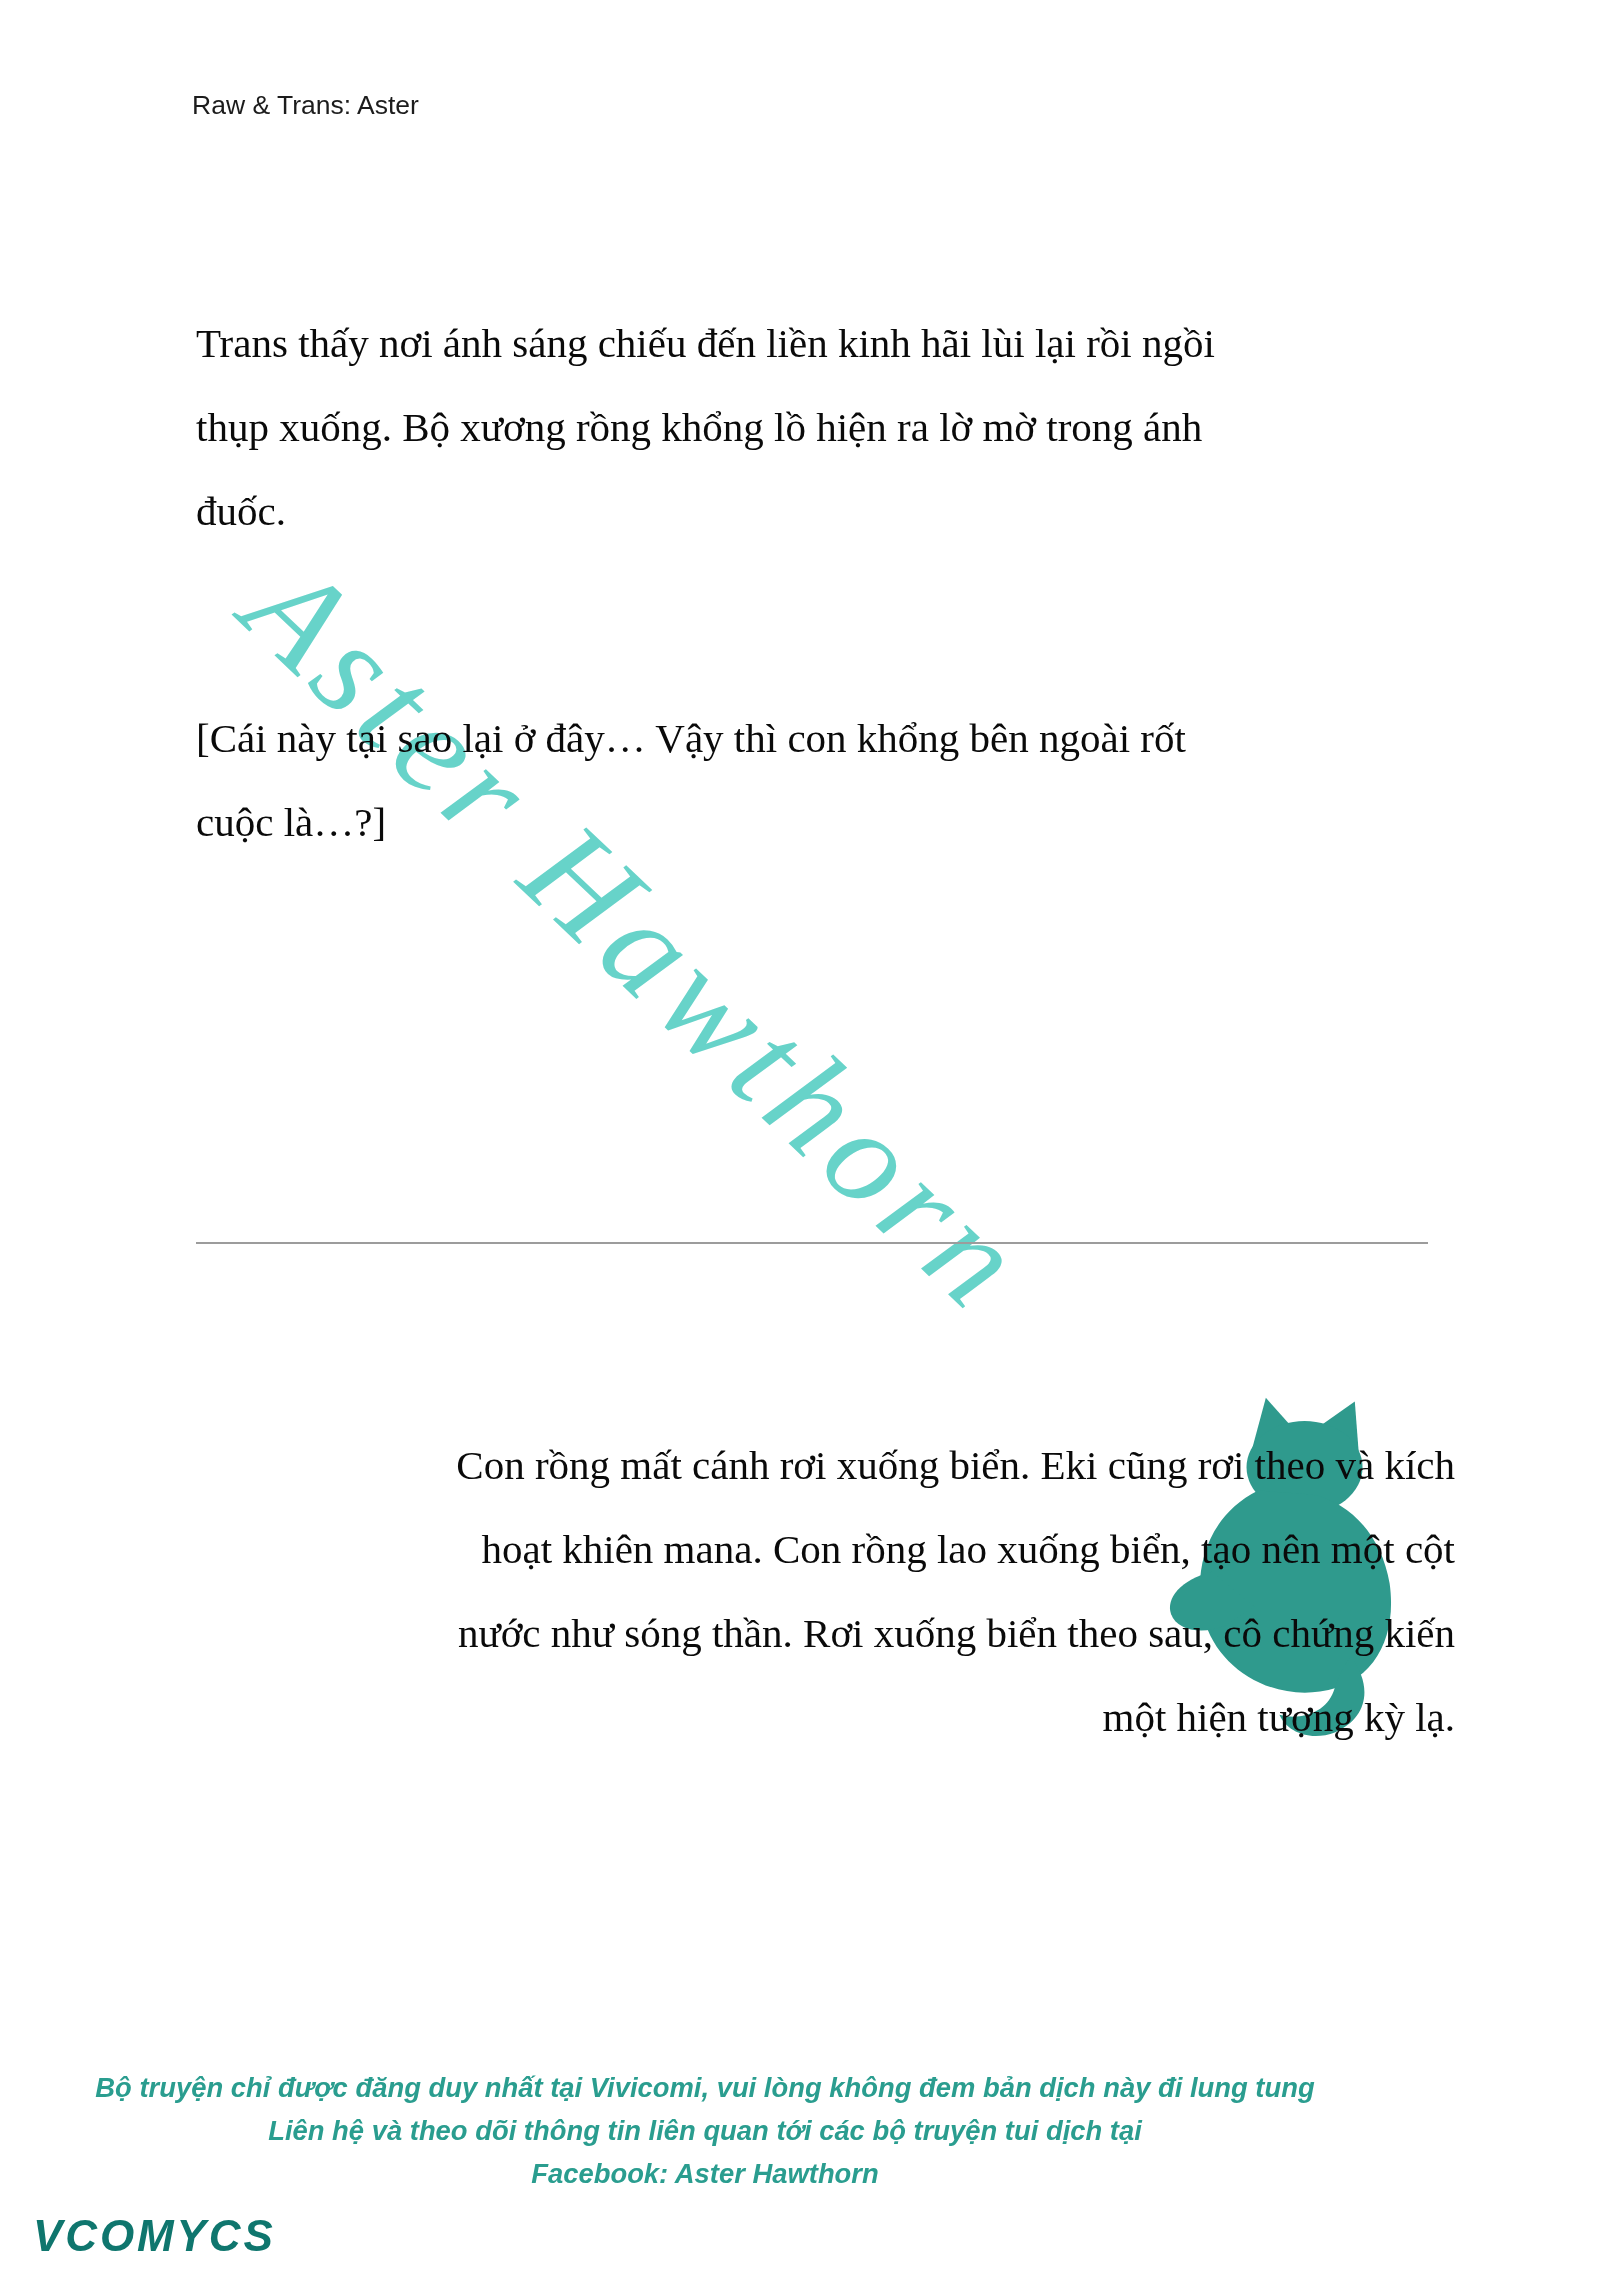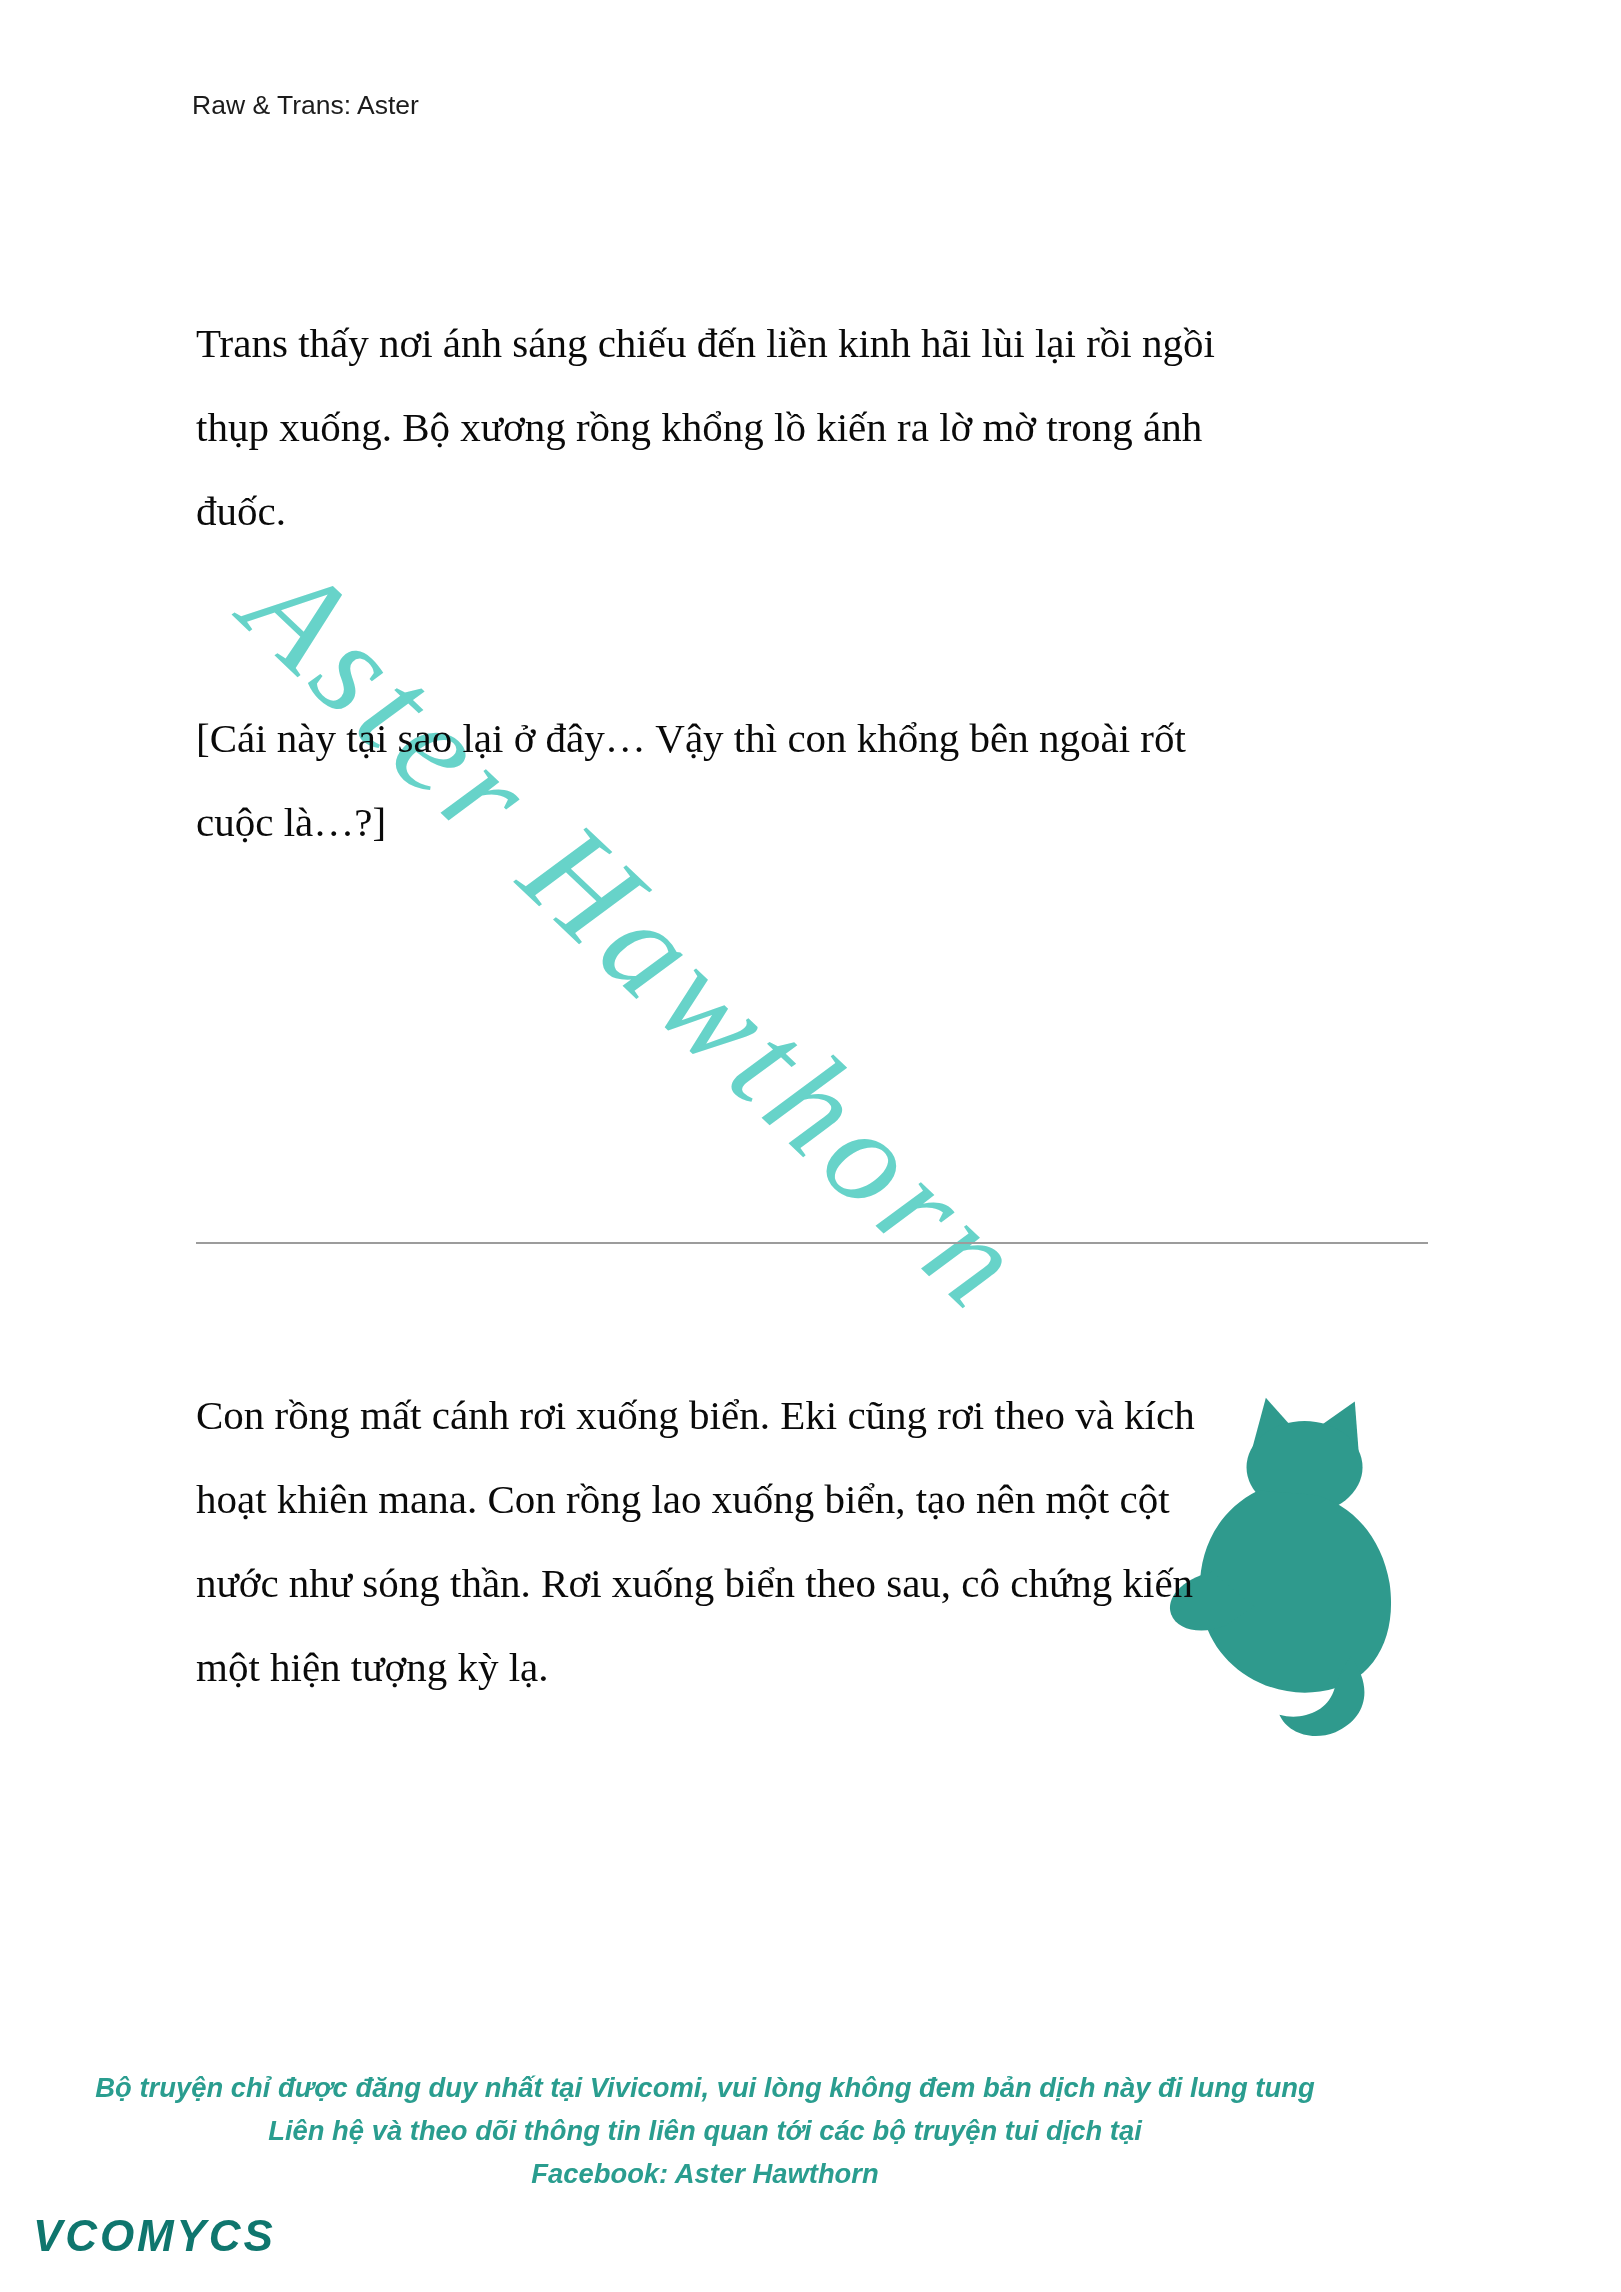--- a/index.html
+++ b/index.html
@@ -33,21 +33,21 @@
   }
 
   .para {
     position:absolute; left:196px; width:1259px;
     font-size:41px; line-height:84px; color:#0a0a0a;
     z-index:3;
   }
   #p1 { top:301px; }
   #p2 { top:696px; }
   #p3 { top:1005px; }
-  #p4 { top:1373px; }
+  #p4 { top:1423px;text-align:right; }
 
   .divider {
     position:absolute; left:196px; top:1242px;
     width:1232px; height:2px; background:#9c9c9c;
     z-index:3;
   }
 
   .cat {
     position:absolute; left:1161px; top:1390px;
     width:260px; height:348px;
@@ -77,21 +77,21 @@
 <body>
 
 <div class="page">
 
   <div class="header">Raw &amp; Trans: Aster</div>
 
   <div class="watermark">Aster Hawthorn</div>
 
   <div class="para" id="p1">
     <div class="line">Trans thấy nơi ánh sáng chiếu đến liền kinh hãi lùi lại rồi ngồi</div>
-    <div class="line">thụp xuống. Bộ xương rồng khổng lồ kiến ra lờ mờ trong ánh</div>
+    <div class="line">thụp xuống. Bộ xương rồng khổng lồ hiện ra lờ mờ trong ánh</div>
     <div class="line">đuốc.</div>
   </div>
 
   <div class="para" id="p2">
     <div class="line">[Cái này tại sao lại ở đây… Vậy thì con khổng bên ngoài rốt</div>
     <div class="line">cuộc là…?]</div>
   </div>
 
 
   <div class="divider"></div>

